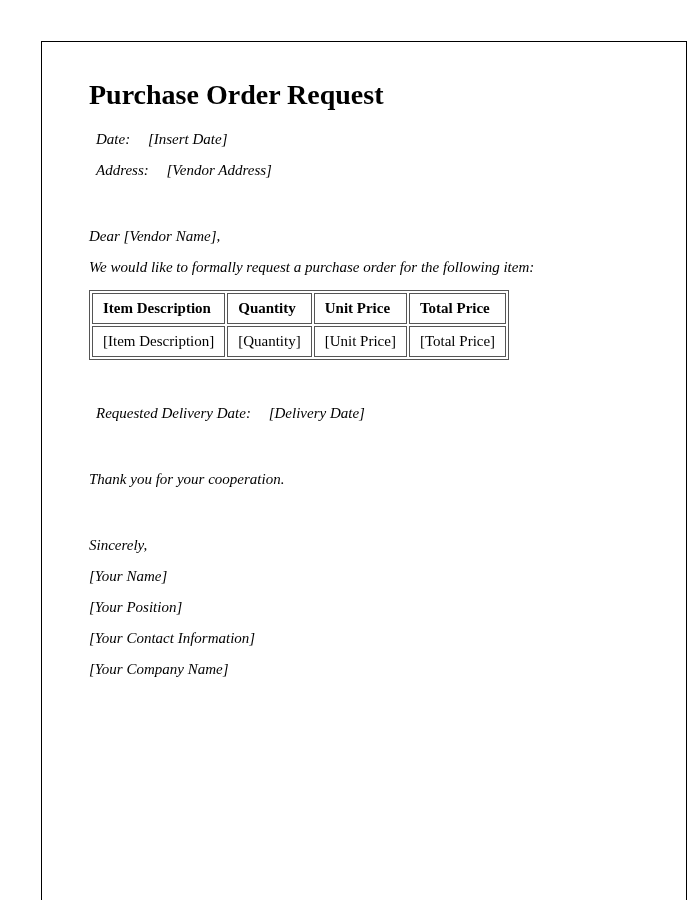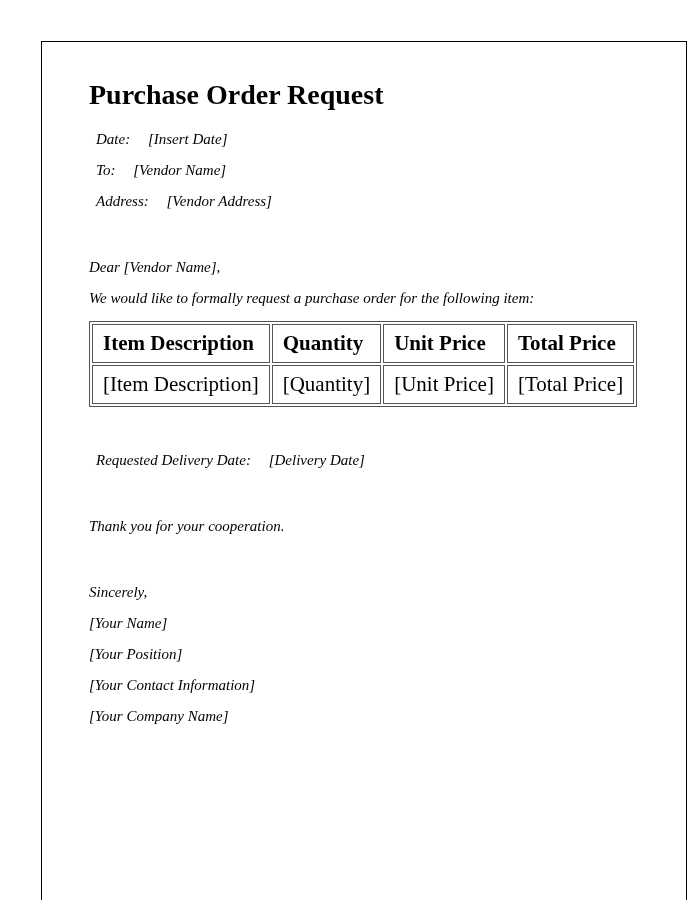--- a/index.html
+++ b/index.html
@@ -34,41 +34,37 @@
     table {
       border-collapse: separate;
       border-spacing: 2px;
       border: 1px solid #555;
       margin-top: 6px;
       margin-bottom: 10px;
     }
     th, td {
       border: 1px solid #555;
       padding: 6px 10px;
-      font-size: 21px;
+      font-size: 15px;
       text-align: left;
     }
     th {
       font-weight: bold;
     }
   </style>
 </head>
 <body>
 
 <div class="page">
 
   <h1>Purchase Order Request</h1>
 
   <p class="line">
     <span>Date:</span>
     <span>[Insert Date]</span>
-  </p>
-  <p class="line">
-    <span>To:</span>
-    <span>[Vendor Name]</span>
   </p>
   <p class="line">
     <span>Address:</span>
     <span>[Vendor Address]</span>
   </p>
 
   <div class="gap"></div>
 
   <p class="line">Dear [Vendor Name],</p>
 

